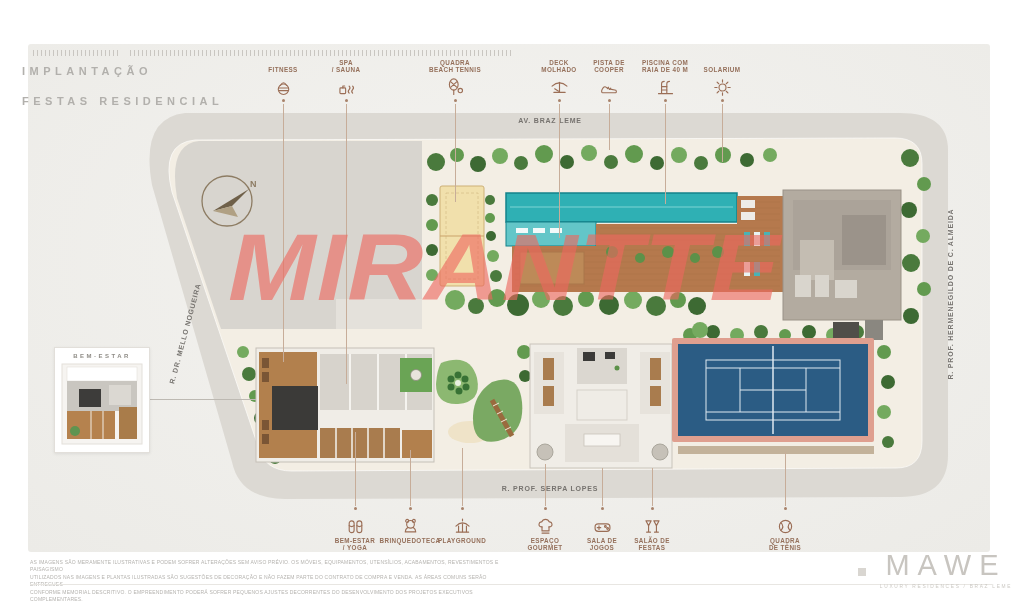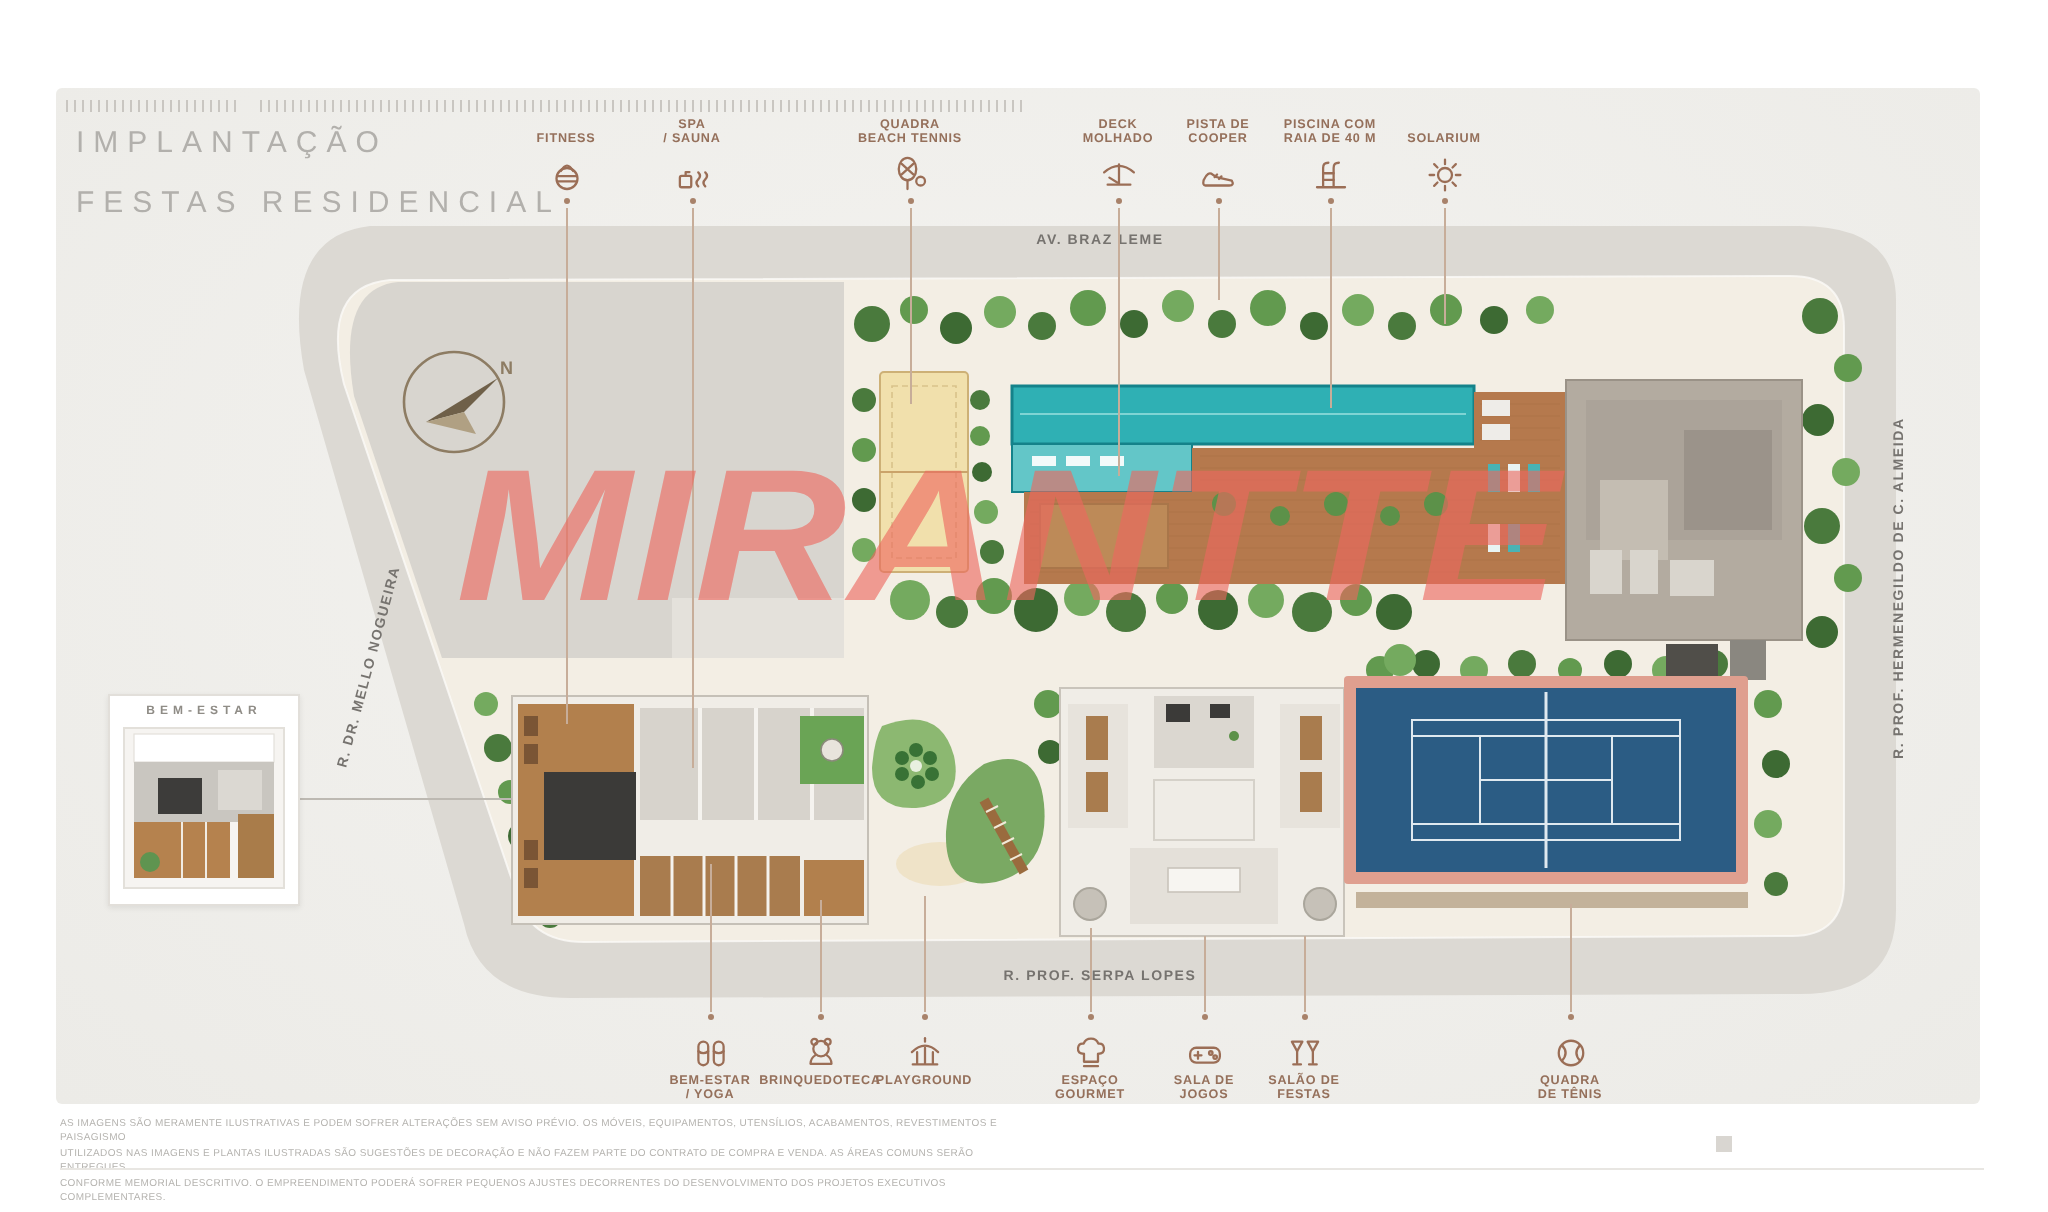--- a/index.html
+++ b/index.html
@@ -4,22 +4,22 @@
 <style>
   html,body{margin:0;padding:0;background:#ffffff;}
   #canvas{position:relative;width:1024px;height:606px;background:#fff;overflow:hidden;
           font-family:"Liberation Sans",sans-serif;}
   #photo{position:absolute;left:28px;top:44px;width:962px;height:508px;border-radius:3px;
          background:radial-gradient(ellipse at 50% 42%, #f4f3f0 0%, #ecebe7 100%);}
   #plan-svg{position:absolute;left:0;top:0;}
 
   .tick-strip{position:absolute;top:50px;height:6px;
       background:repeating-linear-gradient(90deg,#c9c6c1 0 1px,transparent 1px 4px);}
-  #page-title{position:absolute;left:38px;top:64px;font-size:15px;line-height:15px;
-      letter-spacing:4.5px;color:#b2b0ac;font-weight:400;white-space:pre-line;}
+  #page-title{position:absolute;left:22px;top:64px;font-size:11px;line-height:15px;
+      letter-spacing:4.5px;color:#b2b0ac;font-weight:700;white-space:pre-line;}
 
   .street-label{position:absolute;font-size:7px;font-weight:700;letter-spacing:.8px;
       color:#76736f;white-space:nowrap;}
   #street-top{left:470px;top:117px;width:160px;text-align:center;}
   #street-bottom{left:460px;top:485px;width:180px;text-align:center;}
   #street-left{left:110px;top:330px;width:150px;text-align:center;
       transform:rotate(-75deg);transform-origin:center;}
   #street-right{left:870px;top:296px;width:160px;text-align:center;
       transform:rotate(-90deg);transform-origin:center;}
 
@@ -530,13 +530,17 @@
       <div class="leader-dot" style="left: 784px; top: 507px;"></div>
     </div>
 
   <div id="disclaimer">
     <div>AS IMAGENS SÃO MERAMENTE ILUSTRATIVAS E PODEM SOFRER ALTERAÇÕES SEM AVISO PRÉVIO. OS MÓVEIS, EQUIPAMENTOS, UTENSÍLIOS, ACABAMENTOS, REVESTIMENTOS E PAISAGISMO</div>
     <div>UTILIZADOS NAS IMAGENS E PLANTAS ILUSTRADAS SÃO SUGESTÕES DE DECORAÇÃO E NÃO FAZEM PARTE DO CONTRATO DE COMPRA E VENDA. AS ÁREAS COMUNS SERÃO ENTREGUES</div>
     <div>CONFORME MEMORIAL DESCRITIVO. O EMPREENDIMENTO PODERÁ SOFRER PEQUENOS AJUSTES DECORRENTES DO DESENVOLVIMENTO DOS PROJETOS EXECUTIVOS COMPLEMENTARES.</div>
   </div>
   <div id="bottom-rule"></div>
   <div id="logo-square"></div>
+  <div id="logo">
+    <div id="logo-name">MAWE</div>
+    <div id="logo-tagline">LUXURY RESIDENCES  /  BRAZ LEME</div>
+  </div>
 </div>
 
 </body></html>

